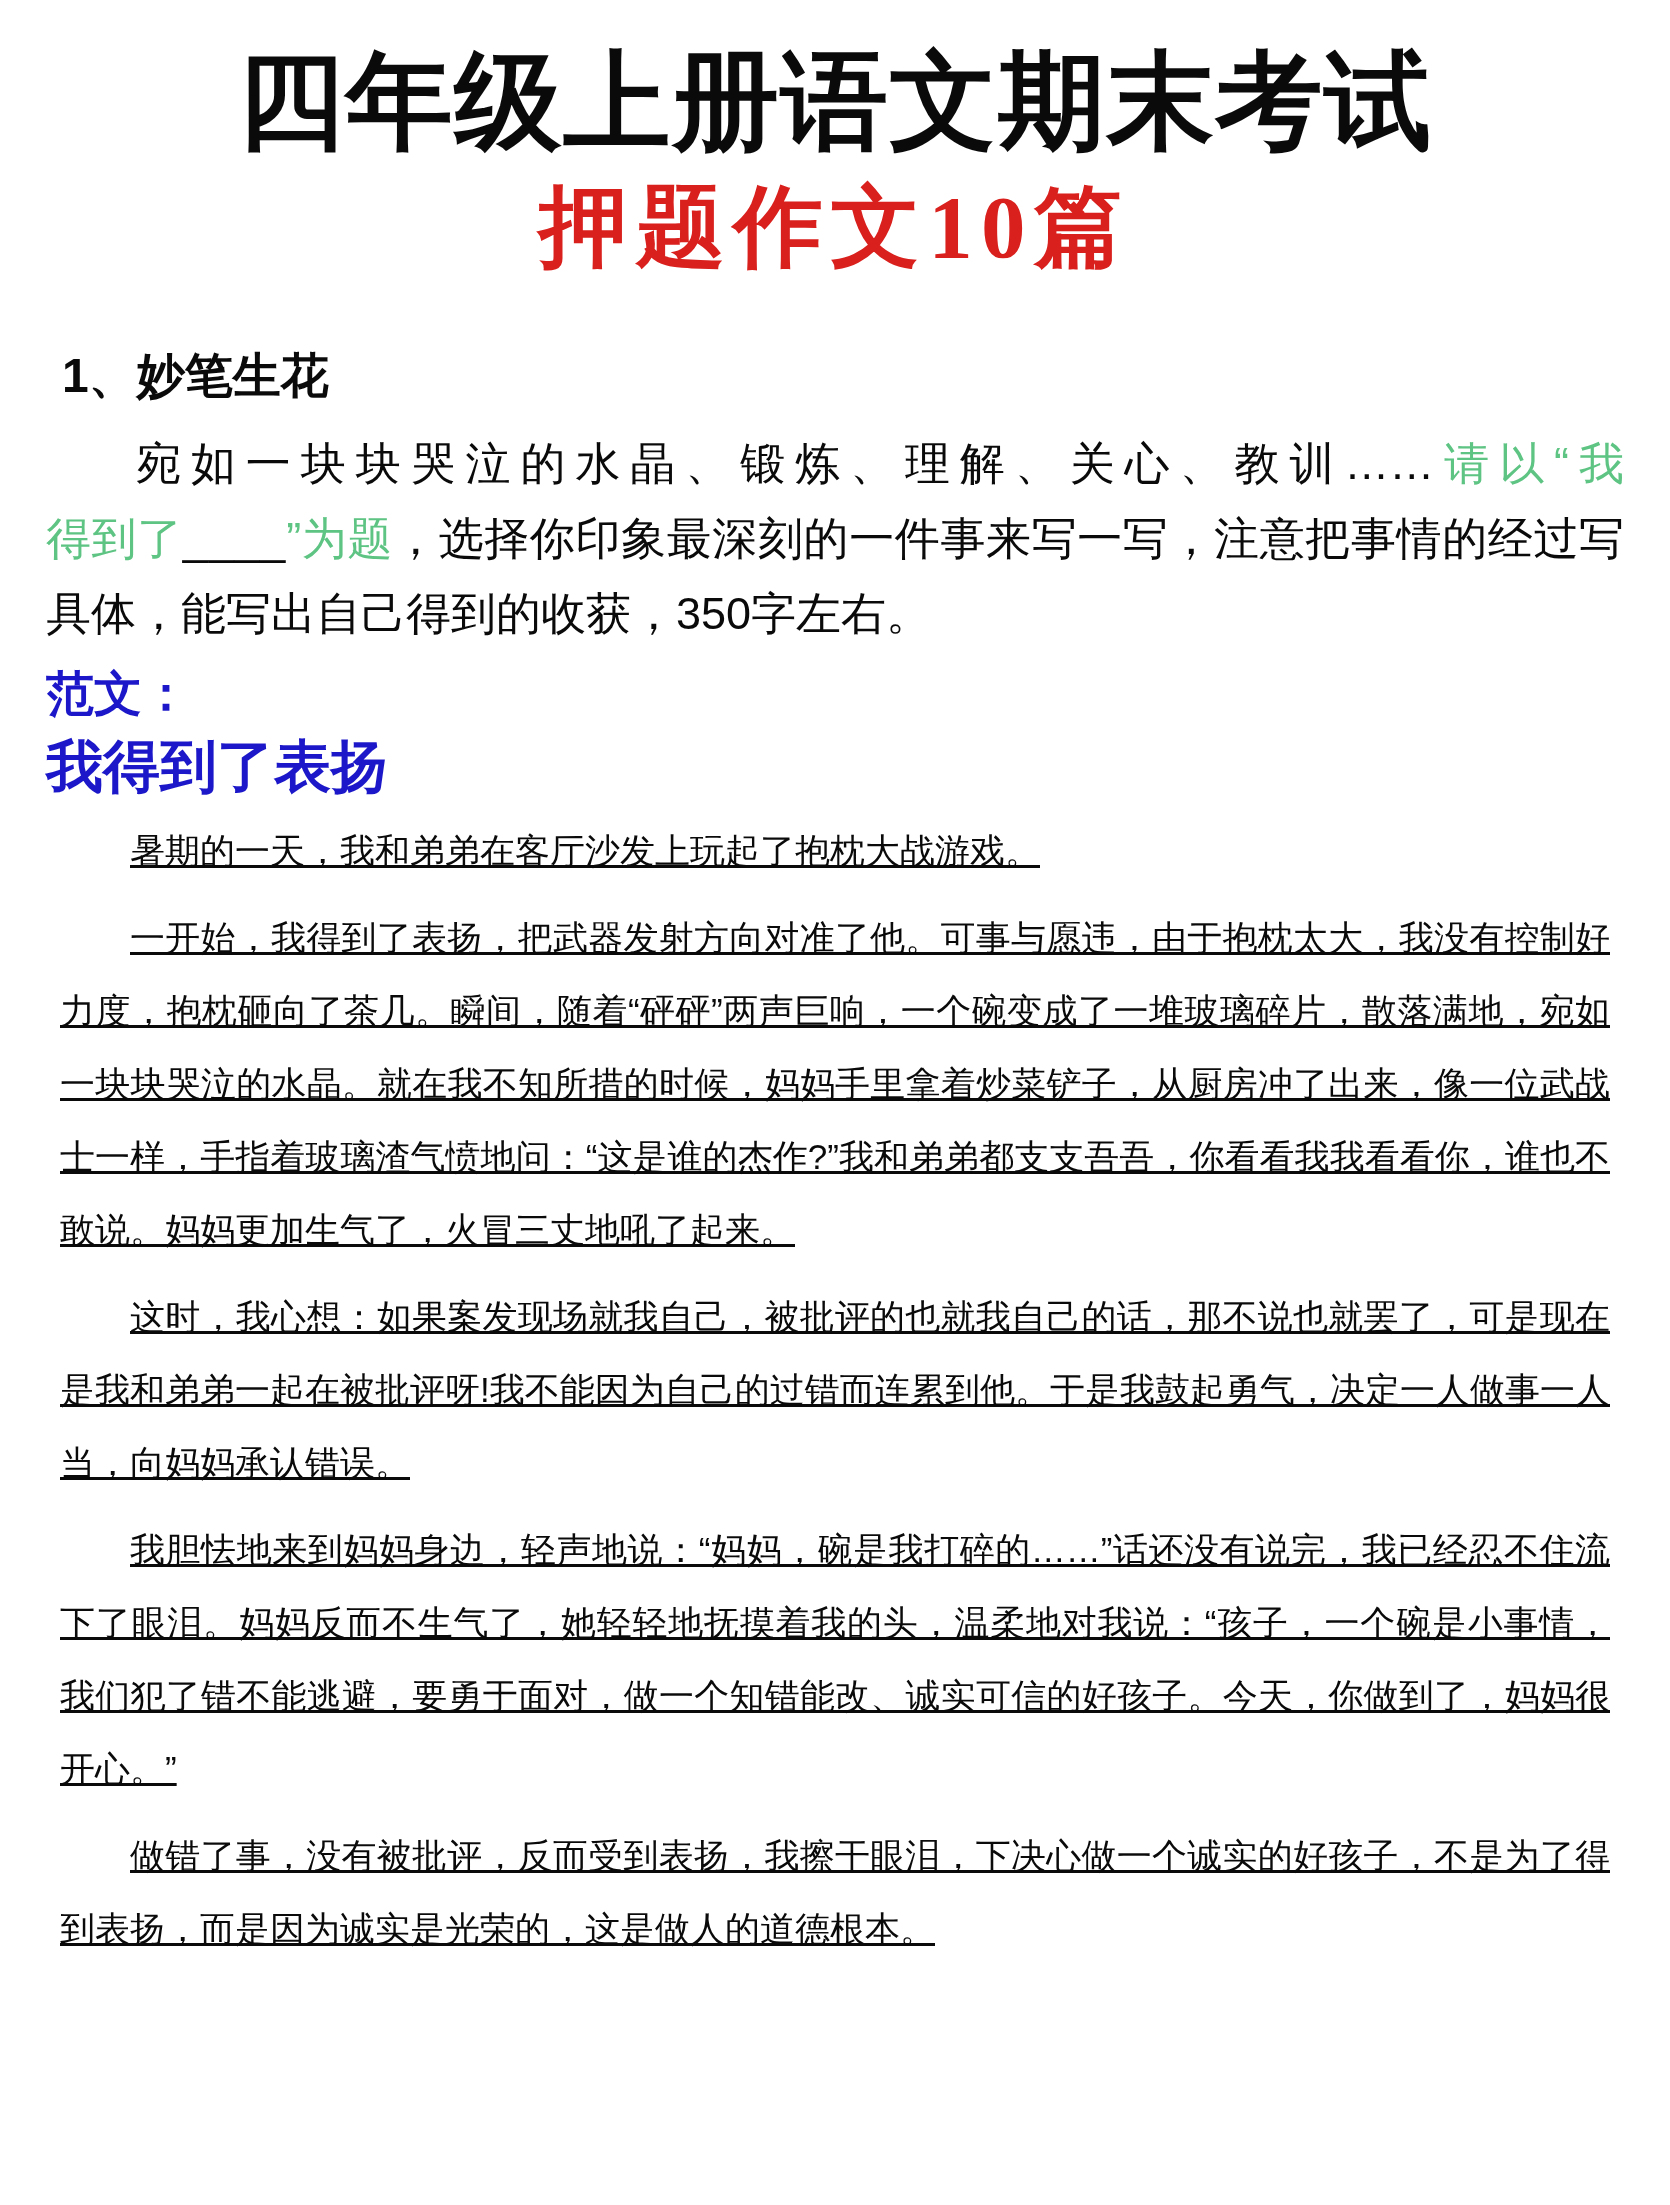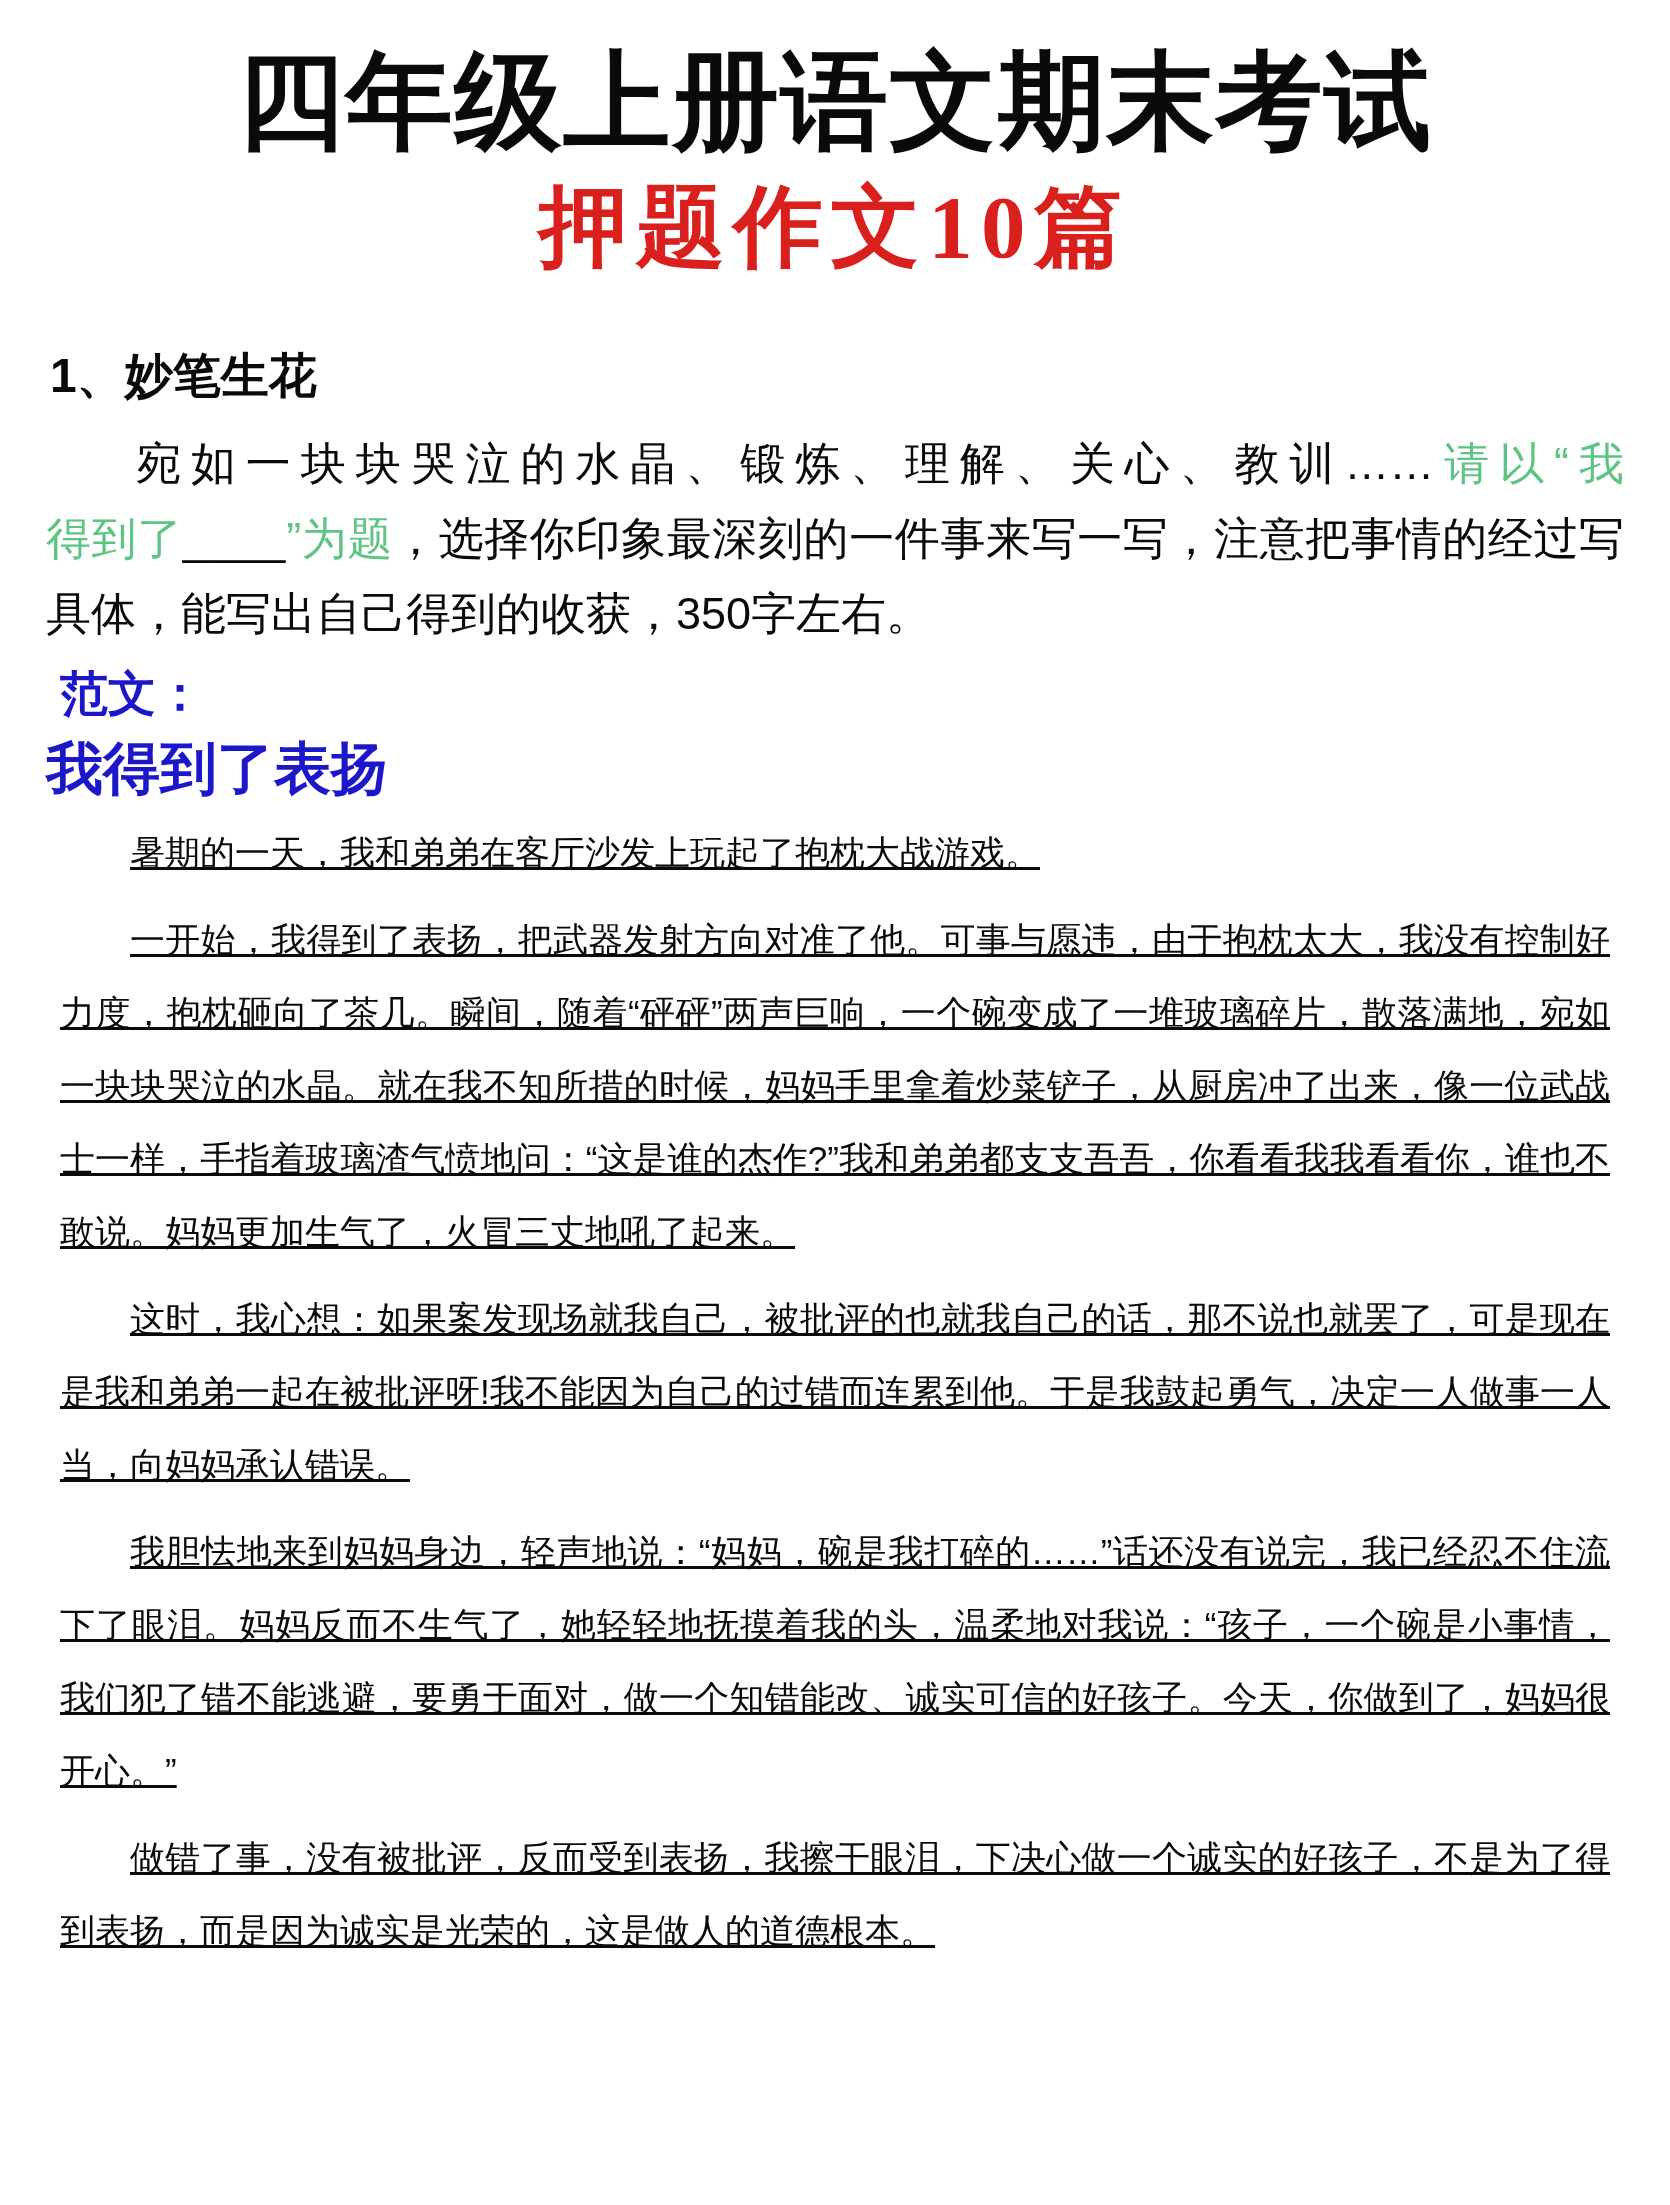--- a/index.html
+++ b/index.html
@@ -42,21 +42,21 @@
     margin-top: 1.7px;
     text-align: center;
     font-size: 89px;
     line-height: 1.25;
     font-weight: bold;
     letter-spacing: 8.4px;
     color: var(--subtitle-red);
     font-family: Liberation Serif, serif;
   }
   .section-heading {
-    margin: 4px;
+    margin: 16px;
     margin-top: 63px;
     font-size: 48px;
     line-height: 1.2;
     font-weight: bold;
     color: var(--text-black);
   }
   .prompt {
     margin: 0;
     margin-top: 22px;
     font-size: 45px;
@@ -65,21 +65,21 @@
     text-indent: 2em;
     color: var(--text-black);
   }
   .green { color: var(--accent-green); }
   .nowrap { white-space: nowrap; }
   .blank {
     color: var(--text-black);
     letter-spacing: 0.8px;
   }
   .model-label {
-    margin: 14px;
+    margin: 0;
     margin-top: 13.4px;
     font-size: 48px;
     line-height: 1.2;
     font-weight: bold;
     color: var(--accent-blue);
   }
   .essay-title {
     margin: 0;
     margin-top: 11.7px;
     text-align: left;

